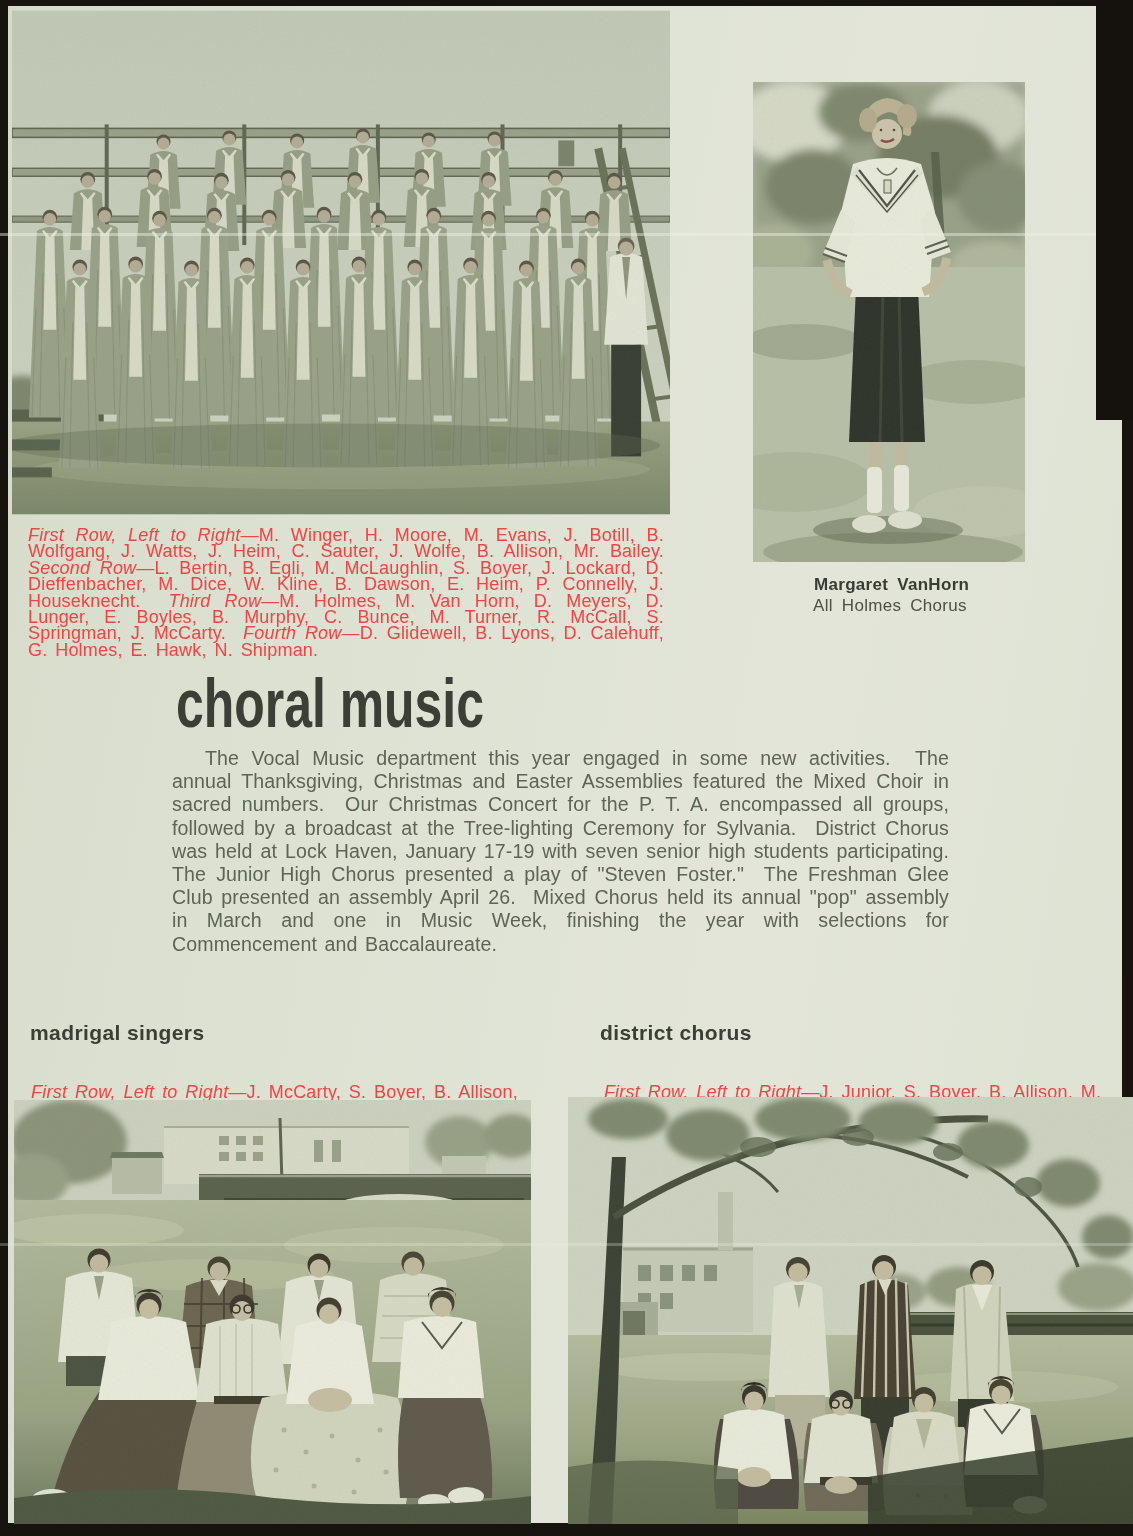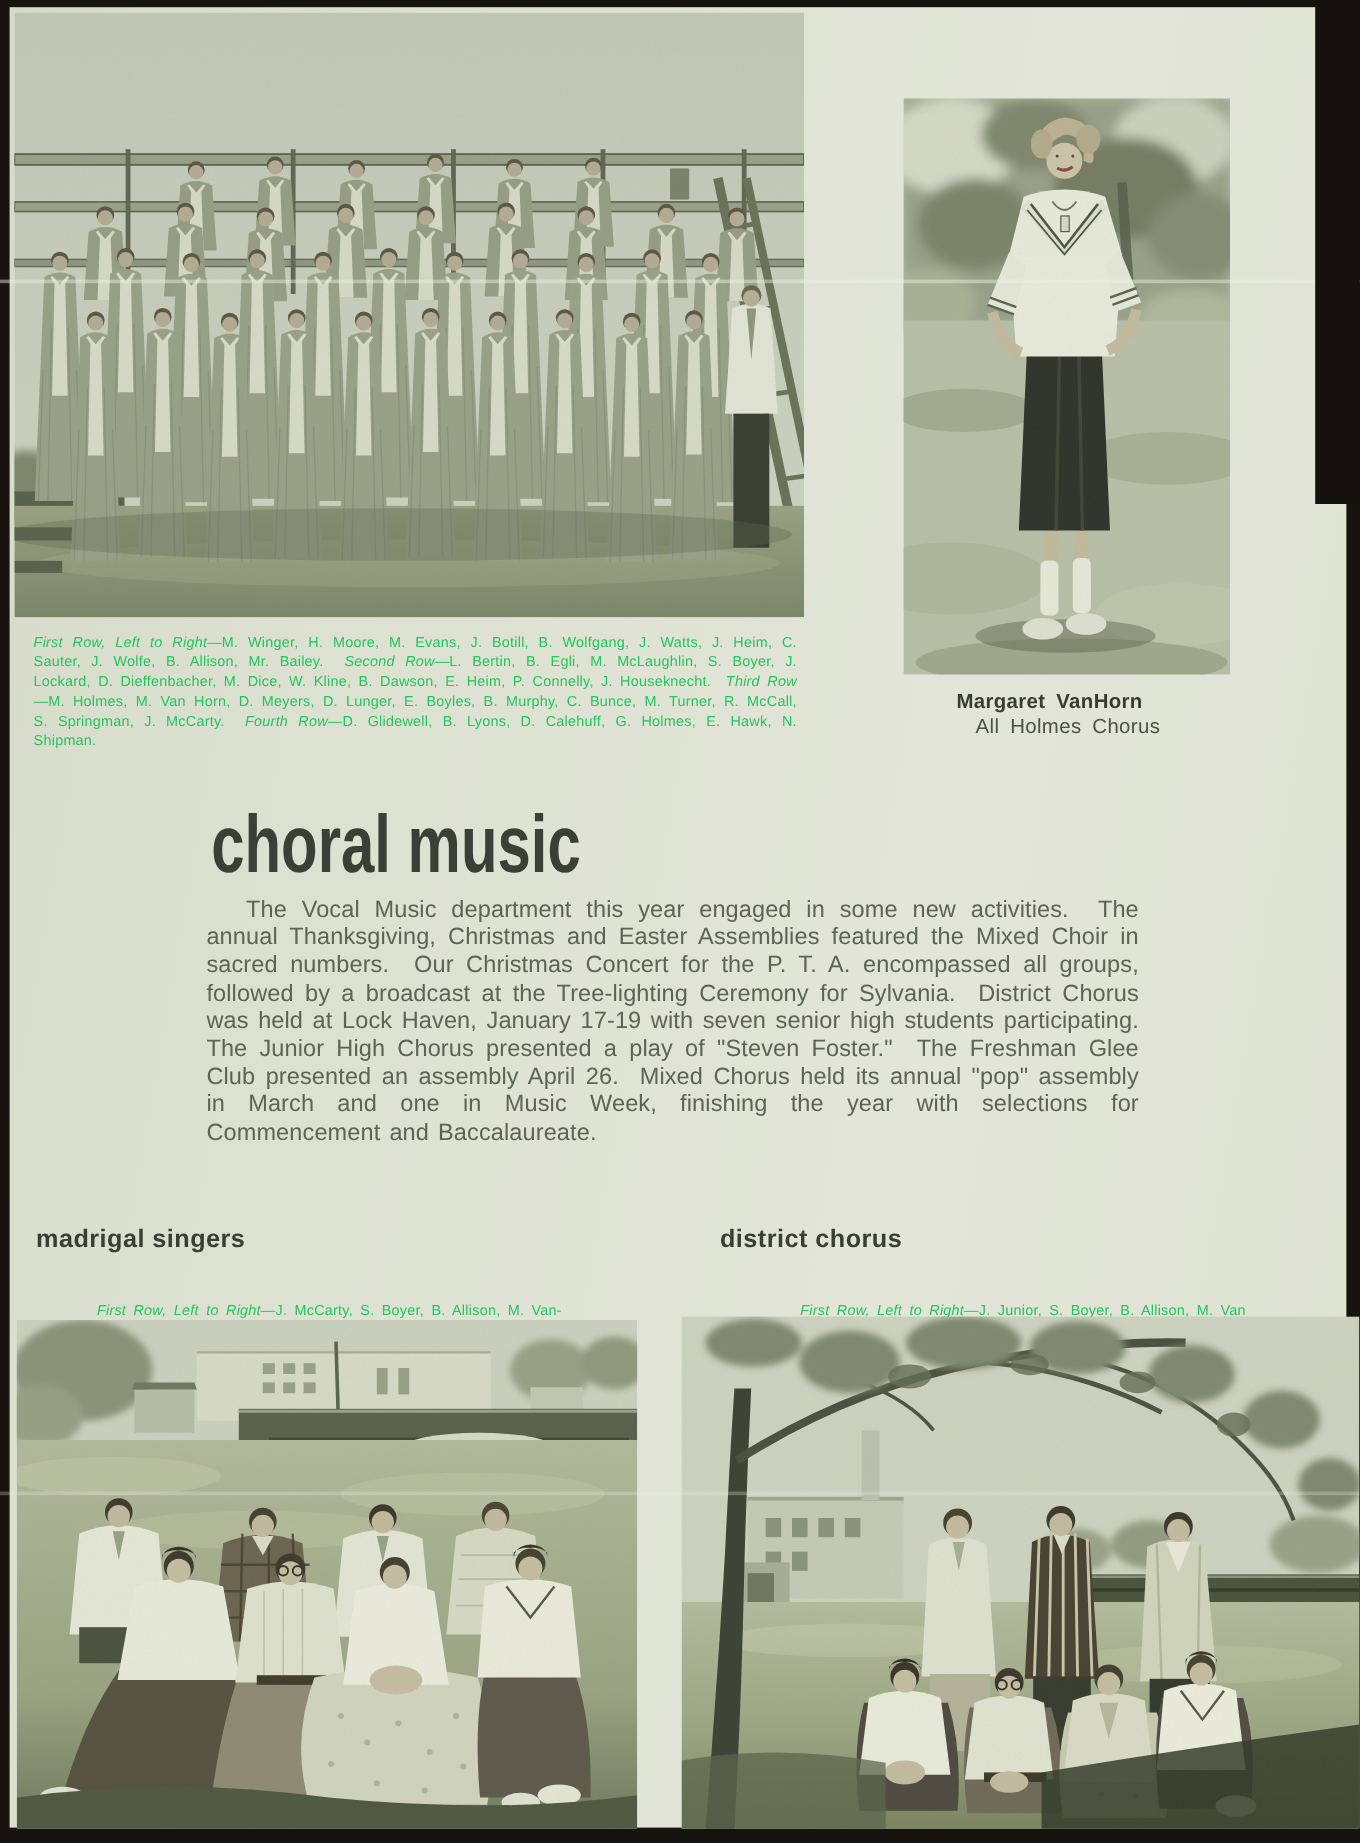--- a/index.html
+++ b/index.html
@@ -8,21 +8,21 @@
     background:#17130f;
     font-family:"Liberation Sans", sans-serif;
   }
   .abs{position:absolute;}
   .paper{
     left:8px;top:6px;width:1114px;height:1517px;
     background:linear-gradient(100deg,#d6dbc9 0%,#dde1d2 28%,#e2e5d7 66%,#dee2d3 100%);
   }
   .photo{display:block;}
   .cap{
-    font-size:12px;line-height:16.4px;color:#22c55e;
+    font-size:18px;line-height:16.4px;color:#ef4444;
     word-spacing:2.6px;letter-spacing:.2px;white-space:pre-wrap;
   }
   .cap .it{font-style:italic;}
   .cap-just{text-align:justify;}
   .cap-center{text-align:center;}
   .h1{
     font-size:64px;font-weight:700;color:#3b3f35;letter-spacing:0px;
     transform:scaleX(.78) scaleY(1.06);transform-origin:left top;white-space:nowrap;
   }
   .h2{font-size:21px;font-weight:700;color:#3a3e34;letter-spacing:.4px;text-align:left;}
@@ -244,21 +244,21 @@
     <ellipse cx="154" cy="34" rx="10" ry="12" fill="#b5aa8c"></ellipse>
     <path d="M128,58 Q134,62 141,57" stroke="#8a4a44" stroke-width="2.6" fill="none"></path>
     <circle cx="128" cy="48" r="1.3" fill="#4e4a3c"></circle>
       <circle cx="141" cy="48" r="1.3" fill="#4e4a3c"></circle>
   </g>
   <rect width="272" height="480" filter="url(#pnoise)" opacity=".5"></rect>
 </svg>
 
 <div class="abs cap cap-just" style="left:28px;top:527px;width:636px;"><span class="it">First Row, Left to Right</span><span>—M. Winger, H. Moore, M. Evans, J. Botill, B. Wolfgang, J. Watts, J. Heim, C. Sauter, J. Wolfe, B. Allison, Mr. Bailey.  </span><span class="it">Second Row</span><span>—L. Bertin, B. Egli, M. McLaughlin, S. Boyer, J. Lockard, D. Dieffenbacher, M. Dice, W. Kline, B. Dawson, E. Heim, P. Connelly, J. Houseknecht.  </span><span class="it">Third Row</span><span>—M. Holmes, M. Van Horn, D. Meyers, D. Lunger, E. Boyles, B. Murphy, C. Bunce, M. Turner, R. McCall, S. Springman, J. McCarty.  </span><span class="it">Fourth Row</span><span>—D. Glidewell, B. Lyons, D. Calehuff, G. Holmes, E. Hawk, N. Shipman.</span></div>
 
-<div class="abs port-name" style="left:797px;top:575px;">Margaret VanHorn</div>
+<div class="abs port-name" style="left:814px;top:575px;">Margaret VanHorn</div>
 <div class="abs port-sub" style="left:813px;top:596px;">All Holmes Chorus</div>
 
 <div class="abs h1" style="left:176px;top:664px;">choral music</div>
 <div class="abs body-par" style="left:172px;top:747px;width:777px;">The Vocal Music department this year engaged in some new activities.  The annual Thanksgiving, Christmas and Easter Assemblies featured the Mixed Choir in sacred numbers.  Our Christmas Concert for the P. T. A. encompassed all groups, followed by a broadcast at the Tree-lighting Ceremony for Sylvania.  District Chorus was held at Lock Haven, January 17-19 with seven senior high students participating.  The Junior High Chorus presented a play of "Steven Foster."  The Freshman Glee Club presented an assembly April 26.  Mixed Chorus held its annual "pop" assembly in March and one in Music Week, finishing the year with selections for Commencement and Baccalaureate.</div>
 
 <div class="abs h2" style="left:30px;top:1021px;width:505px;">madrigal singers</div>
 <div class="abs cap cap-center" style="left:22px;top:1051px;width:505px;">
   <div><span class="it">First Row, Left to Right</span><span>—J. McCarty, S. Boyer, B. Allison, M. Van-</span></div>
   <div><span>Horn.  </span><span class="it">Second Row</span><span>—B. Lyons, R. Lyons, G. Holmes, E. Hawk.</span></div>
 </div>

